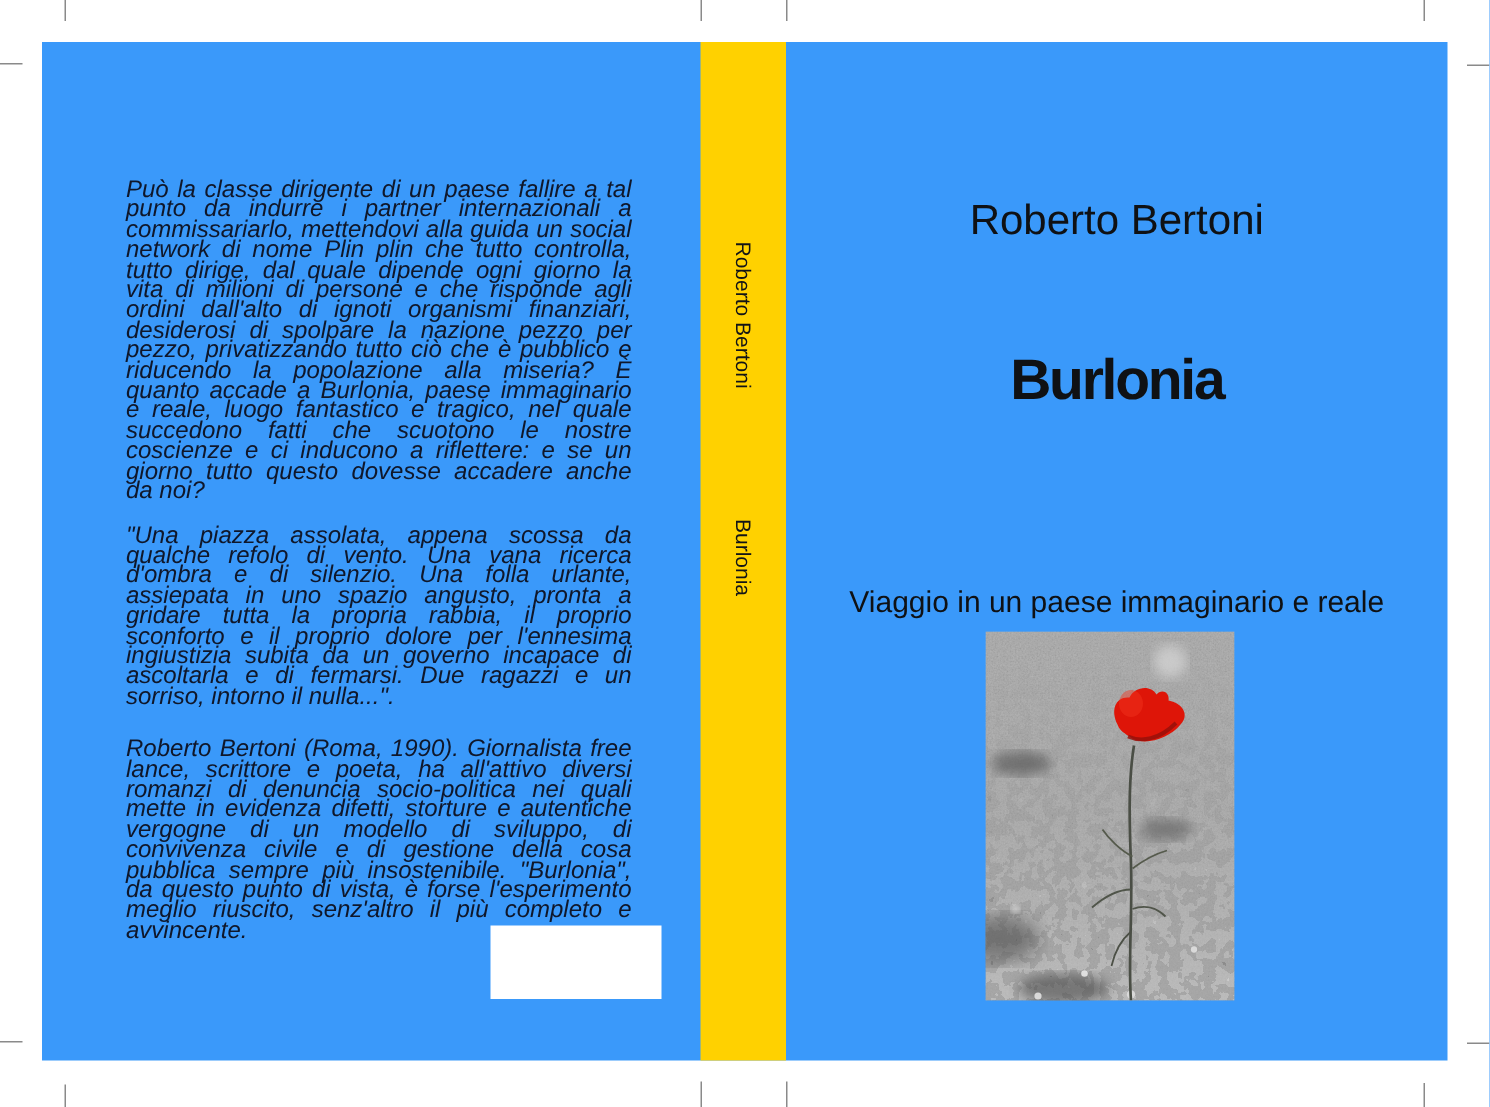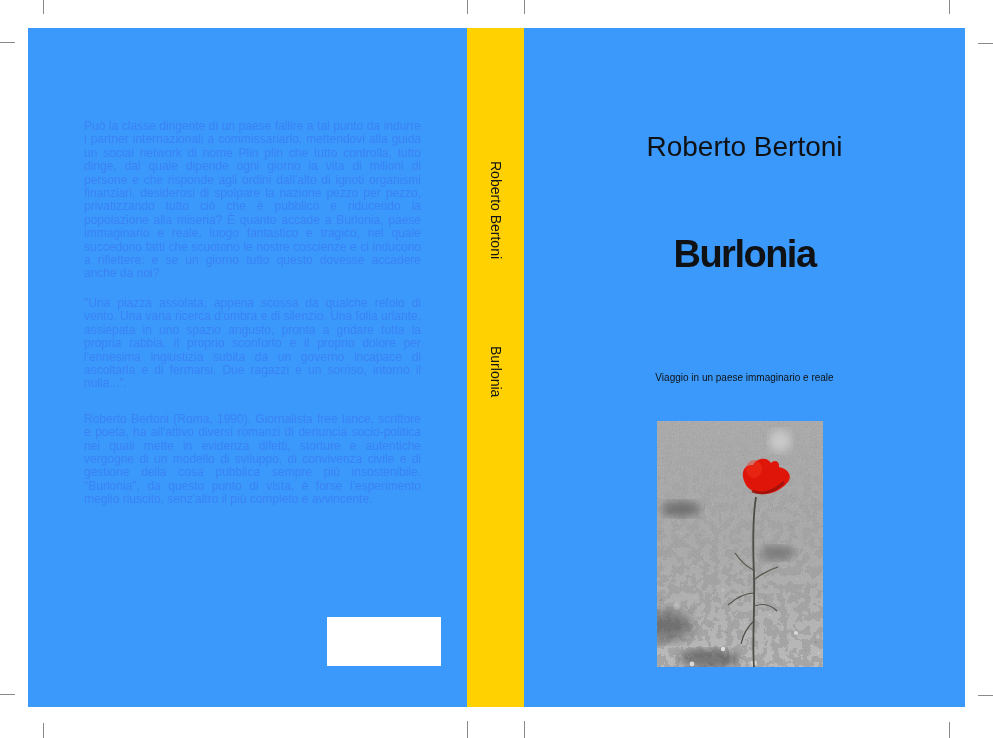--- a/index.html
+++ b/index.html
@@ -26,22 +26,23 @@
   .mk-br-h{left:978px;top:695px;width:15px;height:1px;}
   .mk-br-v{left:949px;top:722px;width:1px;height:16px;}
   .mk-sp-t1{left:467px;top:0;width:1px;height:14px;}
   .mk-sp-t2{left:524px;top:0;width:1px;height:14px;}
   .mk-sp-b1{left:467px;top:721px;width:1px;height:17px;}
   .mk-sp-b2{left:524px;top:721px;width:1px;height:17px;}
 
   
   .back-text{
     left:84px;top:120px;width:337px;
-    color:#3b82f6;font-size:12px;line-height:13.4px;
+    color:#0f172a;font-size:16px;line-height:13.4px;
     text-align:justify;
+    font-style:italic;
   }
   .back-text p{margin:0;}
   .back-text p.p1{margin-bottom:16px;}
   .back-text p.p2{margin-bottom:22px;}
 
   
   .barcode-box{left:327px;top:617px;width:114px;height:49px;background:#FFFFFF;}
 
   
   .spine-txt{
@@ -49,21 +50,21 @@
     color:#121417;font-size:14px;
   }
   .spine-txt span{writing-mode:vertical-rl;text-orientation:mixed;white-space:nowrap;}
   .spine-author{top:161px;}
   .spine-title{top:346px;}
 
   
   .front-line{left:524px;width:441px;text-align:center;color:#0f1114;}
   .front-author{top:131px;font-size:28px;}
   .front-title{top:233px;font-size:38px;font-weight:bold;letter-spacing:-1.5px;}
-  .front-subtitle{top:372px;font-size:10px;}
+  .front-subtitle{top:391px;font-size:20px;}
 
   .poppy-photo{left:657px;top:421px;width:166px;height:246px;}
 </style>
 </head>
 <body>
 
 <div class="abs cover-sheet"></div>
 <div class="abs spine-band"></div>
 
 <div class="abs mark mk-tl-v"></div>

